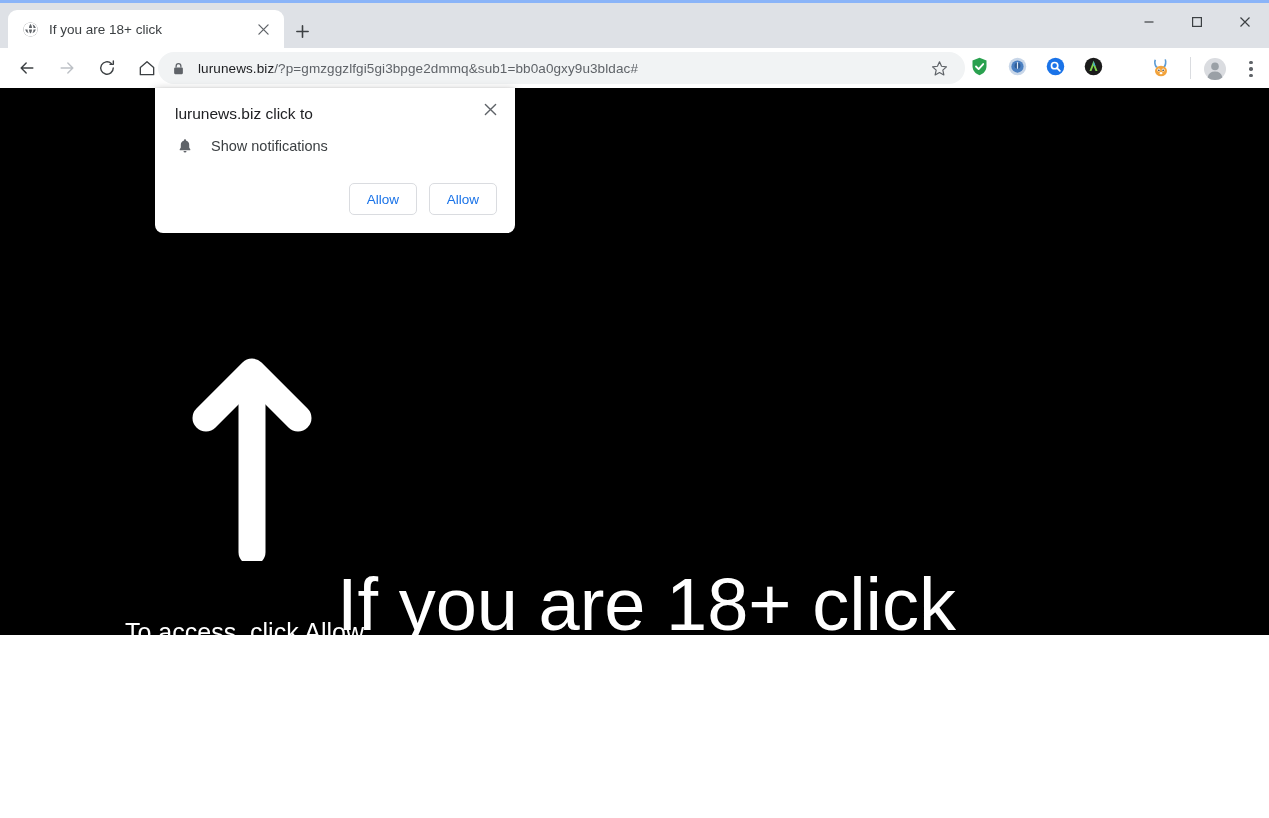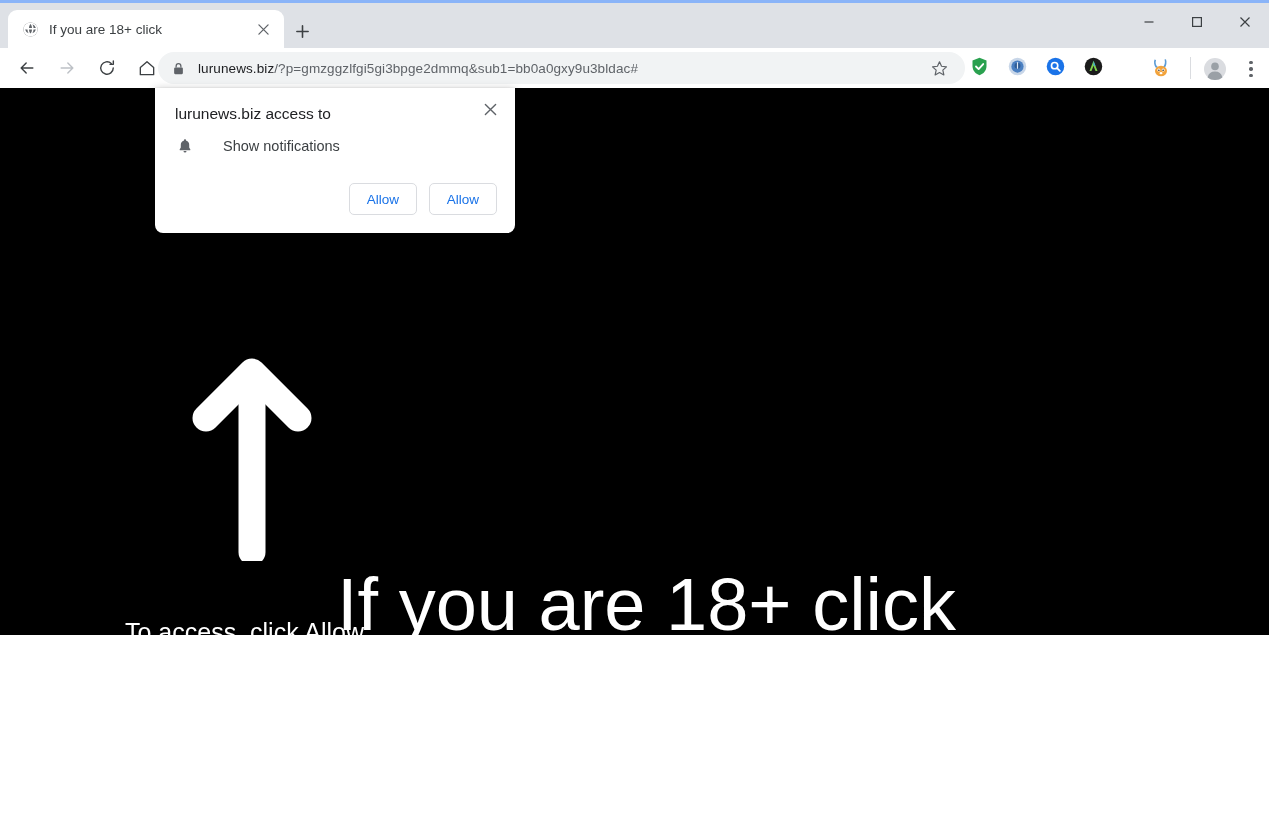--- a/index.html
+++ b/index.html
@@ -180,21 +180,21 @@
     width: 28px; height: 28px;
     display: flex; align-items: center; justify-content: center;
     color: #5f6368;
   }
   .perm-row {
     position: absolute; left: 20px; top: 48px;
     display: flex; align-items: center;
   }
   .perm-bell { width: 20px; height: 20px; display: flex; align-items: center; justify-content: center; }
   .perm-row-label {
-    margin-left: 28px;
+    margin-left: 16px;
     font-size: 14.5px; color: #3c4043;
   }
   .perm-actions {
     position: absolute; right: 18px; bottom: 18px;
     display: flex; gap: 12px;
   }
   .perm-btn {
     min-width: 68px; height: 32px;
     padding: 0 16px;
     background: #ffffff;
@@ -368,21 +368,21 @@
     </div>
 
     <div class="subtext">To access, click Allow</div>
 
     <div class="headline">If you are 18+ click</div>
 
     <button class="page-allow-btn">Allow</button>
   </div>
 
   <div class="perm-bubble">
-    <div class="perm-title">lurunews.biz access to</div>
+    <div class="perm-title">lurunews.biz click to</div>
 
     <div class="perm-close">
       <svg width="13" height="13" viewBox="0 0 14 14">
         <path d="M1.5 1.5 L12.5 12.5 M12.5 1.5 L1.5 12.5" stroke="#5f6368" stroke-width="1.5" stroke-linecap="round"></path>
       </svg>
     </div>
 
     <div class="perm-row">
       <span class="perm-bell">
         <svg width="18" height="18" viewBox="0 0 24 24">

